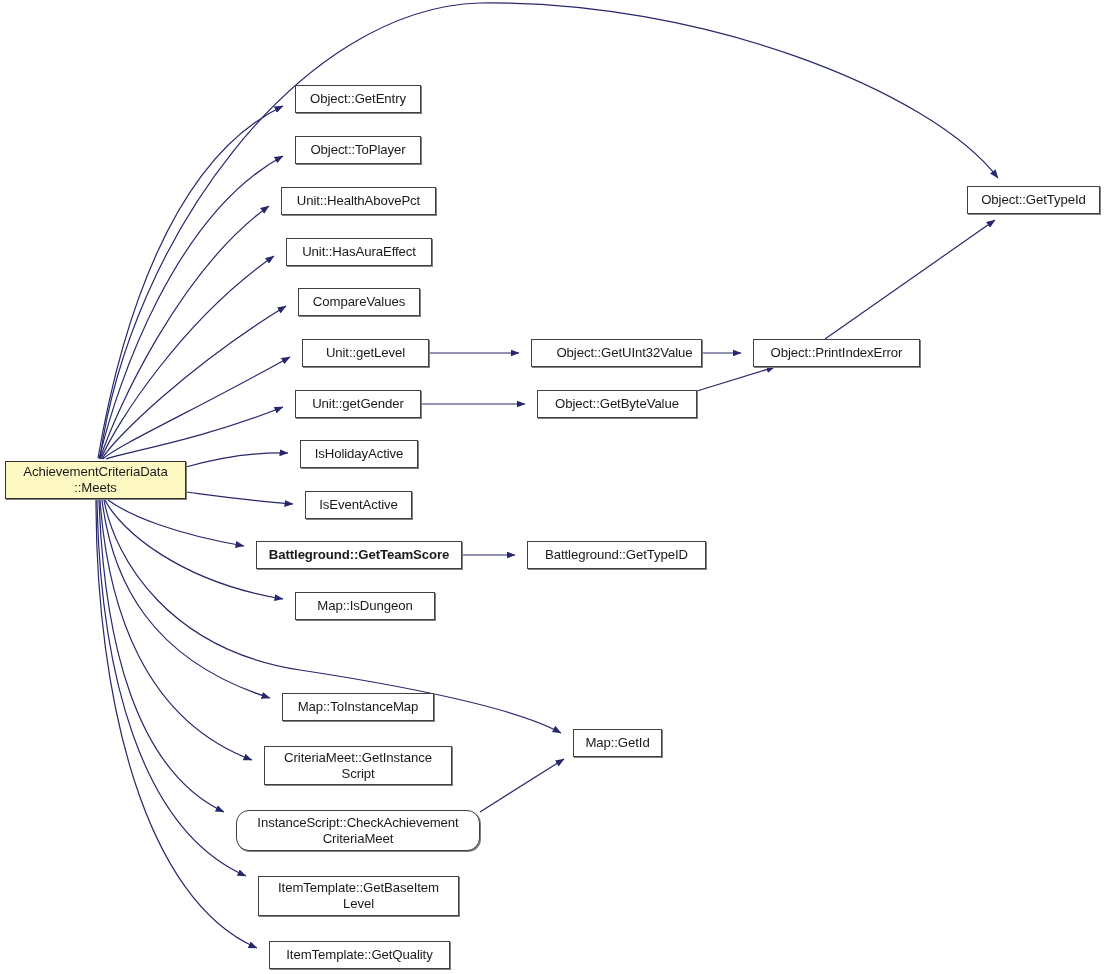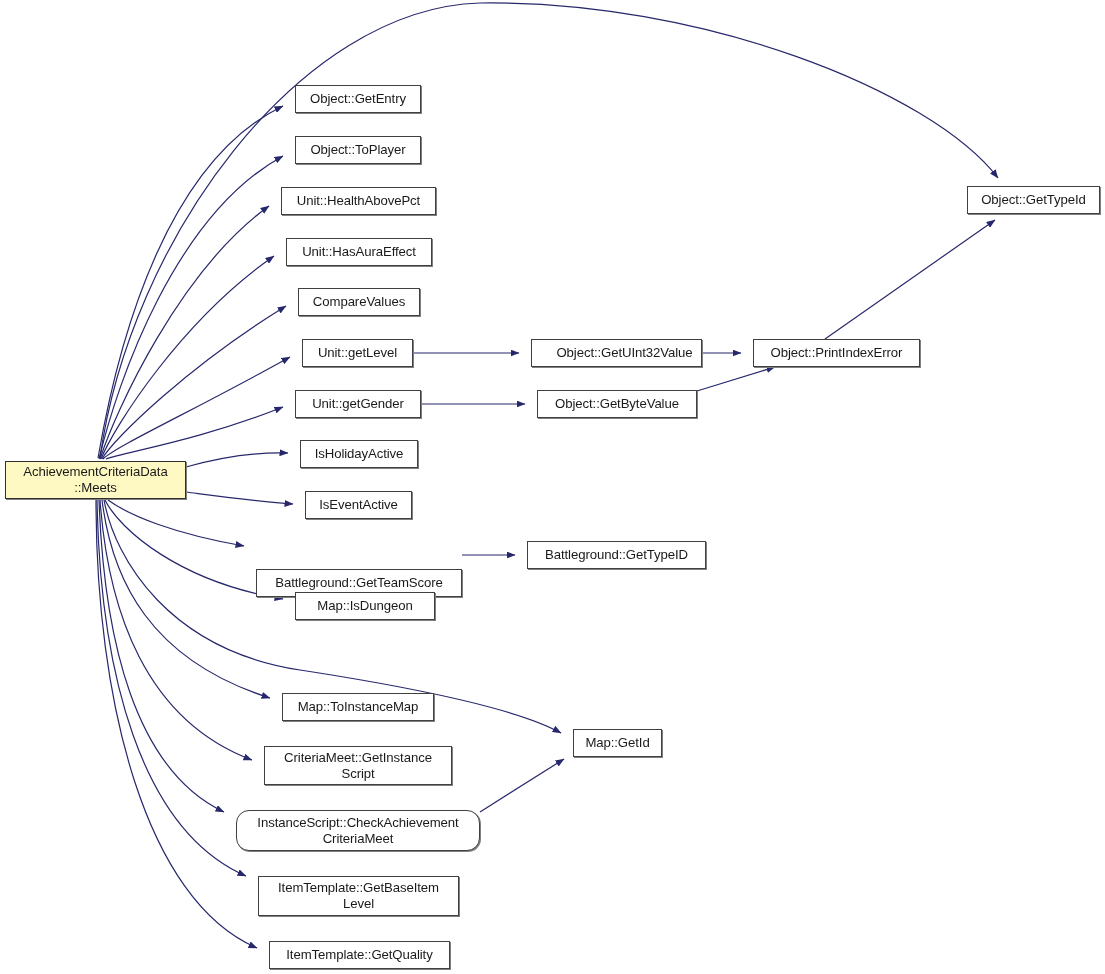--- a/index.html
+++ b/index.html
@@ -89,25 +89,25 @@
       </g>
   </svg>
   <div id="nodes-group">
       <div class="gnode root" style="left: 5px; top: 461px; width: 181px; height: 38px;"><span class="lbl">AchievementCriteriaData
 ::Meets</span></div>
       <div class="gnode" style="left: 295px; top: 85px; width: 126px; height: 28px;"><span class="lbl">Object::GetEntry</span></div>
       <div class="gnode" style="left: 295px; top: 136px; width: 126px; height: 28px;"><span class="lbl">Object::ToPlayer</span></div>
       <div class="gnode" style="left: 281px; top: 187px; width: 155px; height: 28px;"><span class="lbl">Unit::HealthAbovePct</span></div>
       <div class="gnode" style="left: 286px; top: 238px; width: 146px; height: 28px;"><span class="lbl">Unit::HasAuraEffect</span></div>
       <div class="gnode" style="left: 298px; top: 288px; width: 122px; height: 28px;"><span class="lbl">CompareValues</span></div>
-      <div class="gnode" style="left: 302px; top: 339px; width: 111px; height: 28px;"><span class="lbl">Unit::getLevel</span></div>
+      <div class="gnode" style="left: 302px; top: 339px; width: 127px; height: 28px;"><span class="lbl">Unit::getLevel</span></div>
       <div class="gnode" style="left: 295px; top: 390px; width: 126px; height: 28px;"><span class="lbl">Unit::getGender</span></div>
       <div class="gnode" style="left: 300px; top: 440px; width: 118px; height: 28px;"><span class="lbl">IsHolidayActive</span></div>
       <div class="gnode" style="left: 305px; top: 491px; width: 107px; height: 28px;"><span class="lbl">IsEventActive</span></div>
-      <div class="gnode" style="left: 256px; top: 569px; width: 206px; height: 28px;"><span class="lbl">Battleground::GetTeamScore</span></div>
+      <div class="gnode" style="left: 256px; top: 541px; width: 206px; height: 28px; font-weight: bold;"><span class="lbl">Battleground::GetTeamScore</span></div>
       <div class="gnode" style="left: 295px; top: 592px; width: 140px; height: 28px;"><span class="lbl">Map::IsDungeon</span></div>
       <div class="gnode" style="left: 282px; top: 693px; width: 152px; height: 28px;"><span class="lbl">Map::ToInstanceMap</span></div>
       <div class="gnode" style="left: 264px; top: 746px; width: 188px; height: 39px;"><span class="lbl">CriteriaMeet::GetInstance
 Script</span></div>
       <div class="gnode" style="left: 236px; top: 810px; width: 244px; height: 41px; border-radius: 13px;"><span class="lbl">InstanceScript::CheckAchievement
 CriteriaMeet</span></div>
       <div class="gnode" style="left: 258px; top: 876px; width: 201px; height: 40px;"><span class="lbl">ItemTemplate::GetBaseItem
 Level</span></div>
       <div class="gnode" style="left: 269px; top: 941px; width: 181px; height: 28px;"><span class="lbl">ItemTemplate::GetQuality</span></div>
       <div class="gnode" style="left: 531px; top: 339px; width: 171px; height: 28px; padding-left: 16px;"><span class="lbl">Object::GetUInt32Value</span></div>

